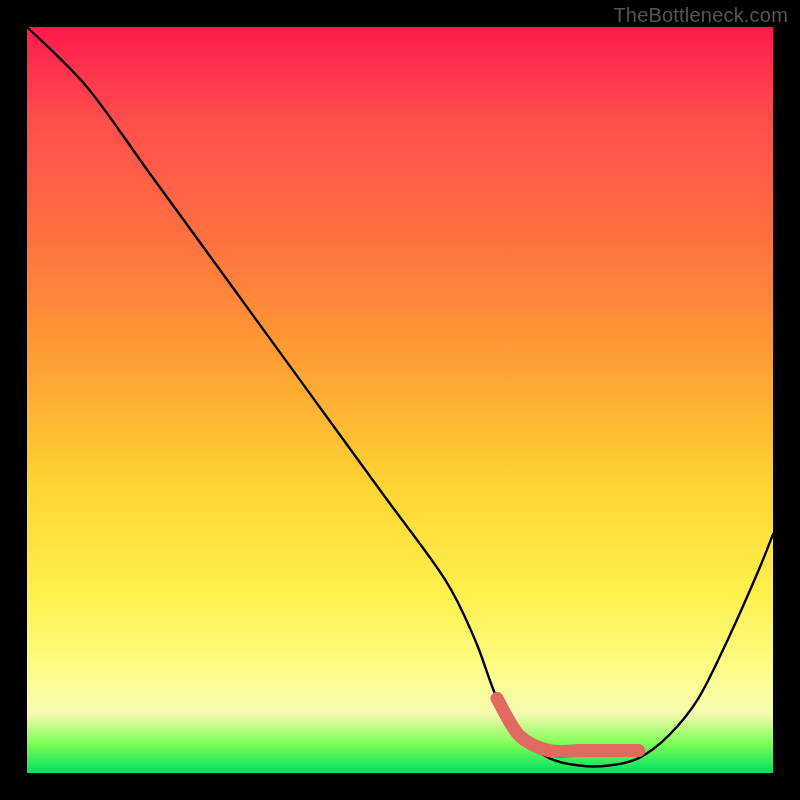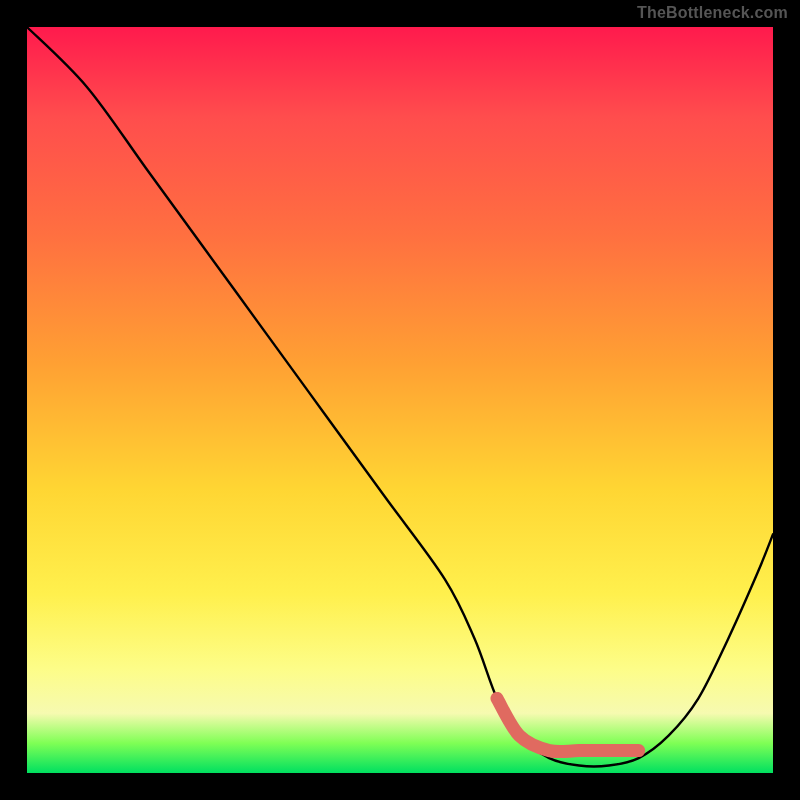--- a/index.html
+++ b/index.html
@@ -38,22 +38,22 @@
       #f6fab0 92%,
       #7fff55 96%,
       #00e060 100%
     );
   }
   .watermark {
     position: absolute;
     top: 4px;
     right: 12px;
     color: #555;
-    font-size: 16px;
-    font-weight: 700;
+    font-size: 20px;
+    font-weight: 400;
     letter-spacing: 0.2px;
     user-select: none;
   }
   svg.curve {
     position: absolute;
     left: 0;
     top: 0;
     width: 746px;
     height: 746px;
     overflow: visible;

